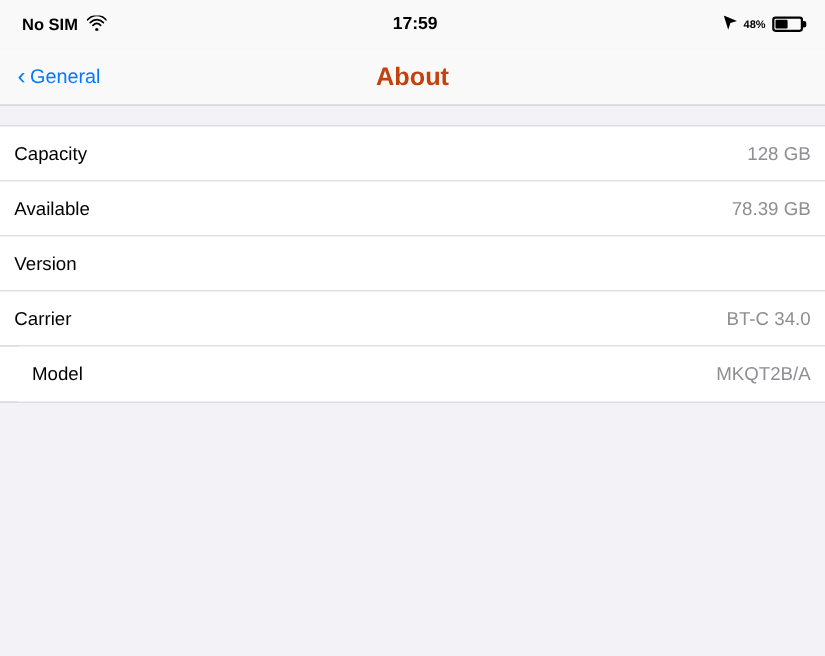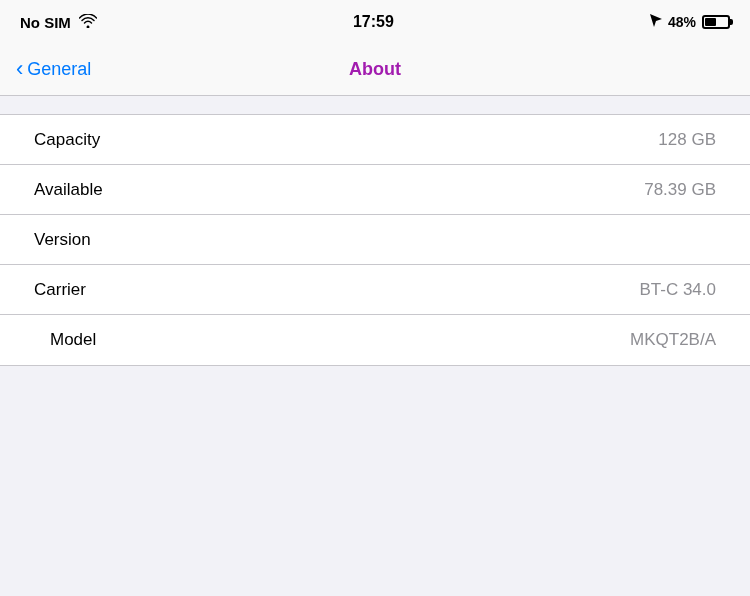--- a/index.html
+++ b/index.html
@@ -38,21 +38,21 @@
     .status-center {
       font-size: 16px;
       font-weight: 600;
       color: #000;
     }
 
     .status-right {
       display: flex;
       align-items: center;
       gap: 6px;
-      font-size: 14px;
+      font-size: 10px;
       font-weight: 600;
       color: #000;
     }
 
     .wifi-icon {
       display: inline-block;
       font-size: 14px;
     }
 
     .battery-container {
@@ -119,43 +119,43 @@
       line-height: 1;
       margin-top: -1px;
     }
 
     .nav-back-label {
       font-size: 18px;
       color: #007aff;
     }
 
     .nav-title {
-      font-size: 18px;
-      font-weight: 600;
-      color: #a21caf;
+      font-size: 23px;
+      font-weight: 600;
+      color: #c2410c;
     }
 
     
     .section-gap {
       height: 18px;
       background: #f2f2f7;
     }
 
     
     .settings-group {
       background: #fff;
       border-top: 1px solid #c8c7cc;
       border-bottom: 1px solid #c8c7cc;
     }
 
     .settings-row {
       display: flex;
       align-items: center;
       justify-content: space-between;
-      padding: 0 34px;
+      padding: 0 13px;
       height: 50px;
       border-bottom: 1px solid #c8c7cc;
       background: #fff;
     }
 
     .settings-row:last-child {
       border-bottom: none;
       margin-left: 16px;
     }
 

